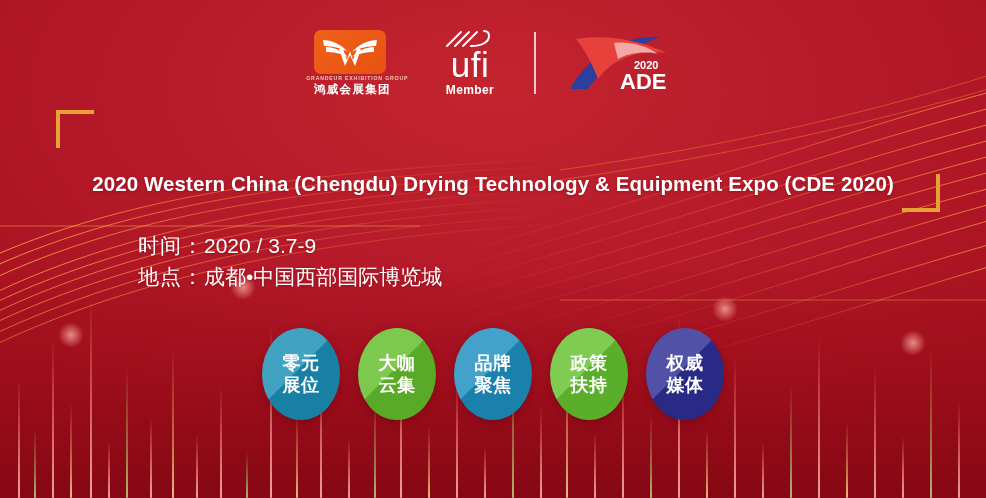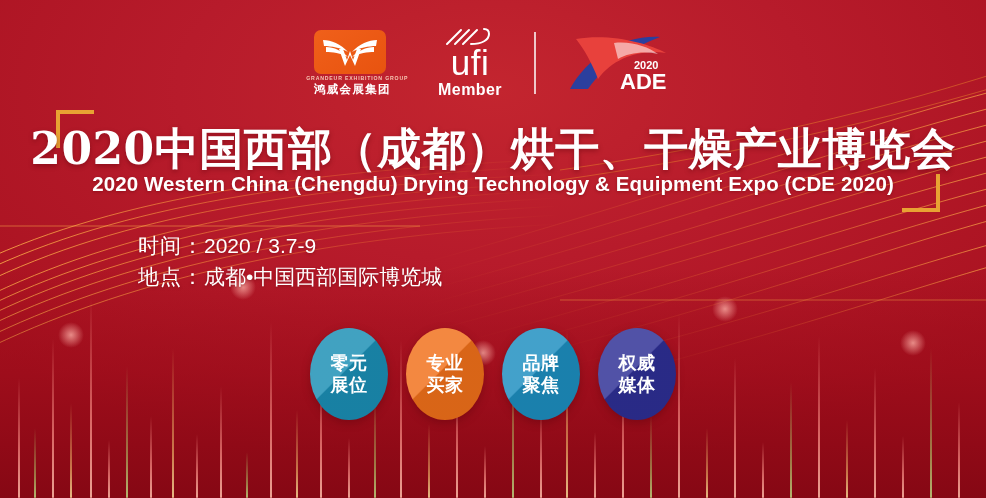--- a/index.html
+++ b/index.html
@@ -36,21 +36,21 @@
   .gw-mark{
     width:72px;height:44px;border-radius:7px;
     background:linear-gradient(145deg,#f0601a 0%,#e8530f 100%);
     display:flex;align-items:center;justify-content:center;
   }
   .gw-en{font-size:4.4px;letter-spacing:.7px;color:#f6c9b6;margin-top:2px;white-space:nowrap;
          transform:scale(1.18);transform-origin:center;font-weight:700;}
   .gw-cn{font-size:11.5px;color:#ffffff;letter-spacing:1.3px;font-weight:700;margin-top:1px;white-space:nowrap;}
   .logo-ufi{display:flex;flex-direction:column;align-items:center;justify-content:center;width:76px;}
   .ufi-word{font-size:35px;line-height:.9;color:#fff;font-weight:400;letter-spacing:.5px;text-align:center;}
-  .ufi-member{font-size:16px;color:#fff;font-weight:700;letter-spacing:.4px;margin-top:2px;}
+  .ufi-member{font-size:12px;color:#fff;font-weight:700;letter-spacing:.4px;margin-top:2px;}
   .divider-v{width:2px;height:62px;background:rgba(255,255,255,.75);}
   .logo-ade{width:110px;height:72px;position:relative;}
 
   
   .title-area{position:absolute;left:0;top:104px;width:986px;height:120px;}
   .bracket{position:absolute;border-color:#e8a233;border-style:solid;width:34px;height:34px;}
   .bracket.tl{left:56px;top:6px;border-width:4px 0 0 4px;}
   .bracket.br{right:46px;top:70px;border-width:0 4px 4px 0;}
   .main-title{
     position:absolute;left:0;top:16px;width:986px;text-align:center;
@@ -225,51 +225,55 @@
         <path d="M52,16 C70,14 86,20 96,27 C82,24 66,26 56,32 Z" fill="#ffffff" opacity="0.55"></path>
         <text x="72" y="42" font-family="Liberation Sans, sans-serif" font-size="11" font-weight="700" fill="#ffffff">2020</text>
         <text x="58" y="62" font-family="Liberation Sans, sans-serif" font-size="22" font-weight="700" fill="#ffffff">ADE</text>
       </svg>
     </div>
   </div>
 
   <div class="title-area">
     <div class="bracket tl"></div>
     <div class="bracket br"></div>
-    <div class="main-title">2020中国西部（成都）烘干、干燥产业博览会</div>
     <div class="sub-title">2020 Western China (Chengdu) Drying Technology &amp; Equipment Expo (CDE 2020)</div>
   </div>
 
   <div class="info">
     <div class="info-col left">
       <span class="info-row">
         <span class="info-label">时间：</span><span>2020 / 3.7-9</span>
       </span>
       <span class="info-row">
         <span class="info-label">地点：</span><span>成都•中国西部国际博览城</span>
       </span>
     </div>
   </div>
 
   <div class="circles">
     <div class="circle" style="background:#1b8fb5">
       <span class="shine"></span>
       <span class="ctext">零元</span>
       <span class="ctext">展位</span>
     </div>
-    <div class="circle" style="background:#f1701a">
-      <span class="shine"></span>
-      <span class="ctext">专业</span>
-      <span class="ctext">买家</span>
+    <div class="circle" style="background:#63bd2a">
+      <span class="shine"></span>
+      <span class="ctext">大咖</span>
+      <span class="ctext">云集</span>
     </div>
     <div class="circle" style="background:#1d8ec0">
       <span class="shine"></span>
       <span class="ctext">品牌</span>
       <span class="ctext">聚焦</span>
     </div>
+    <div class="circle" style="background:#64c22e">
+      <span class="shine"></span>
+      <span class="ctext">政策</span>
+      <span class="ctext">扶持</span>
+    </div>
     <div class="circle" style="background:#2e2f95">
       <span class="shine"></span>
       <span class="ctext">权威</span>
       <span class="ctext">媒体</span>
     </div>
   </div>
 
 </div>
 
 </body></html>

